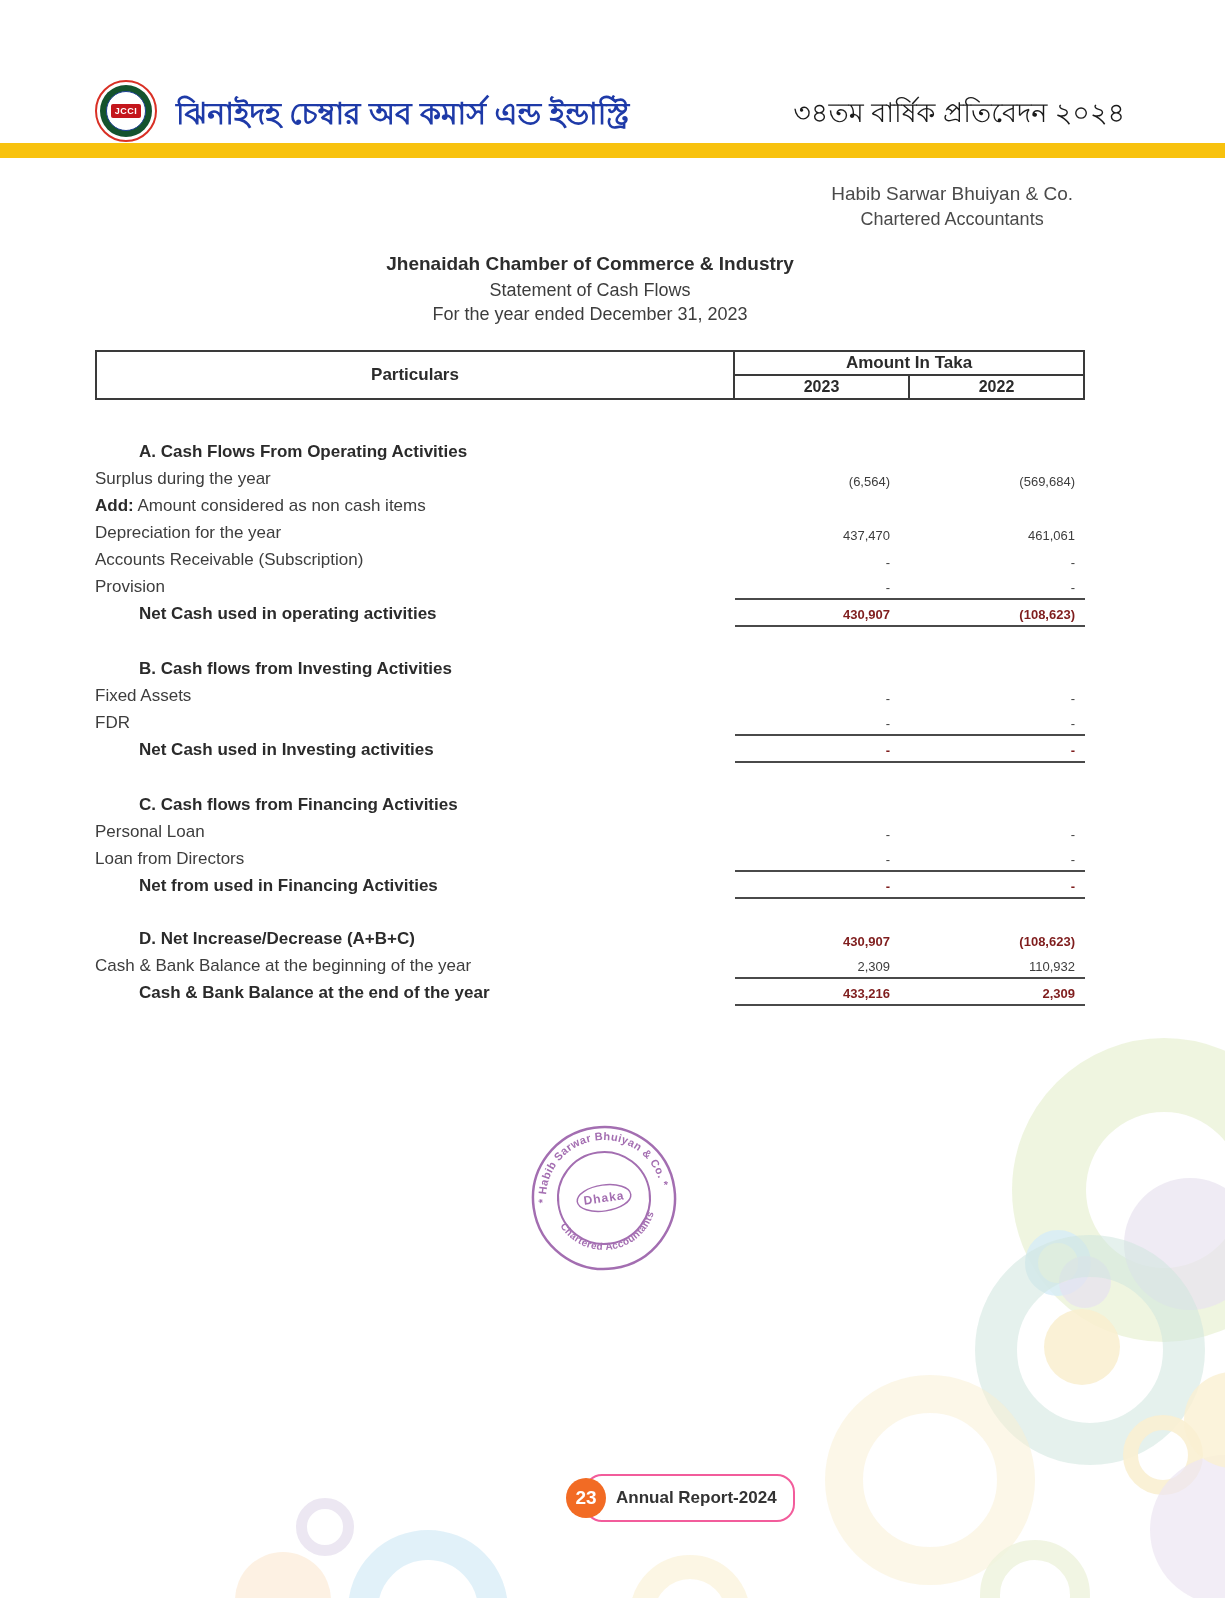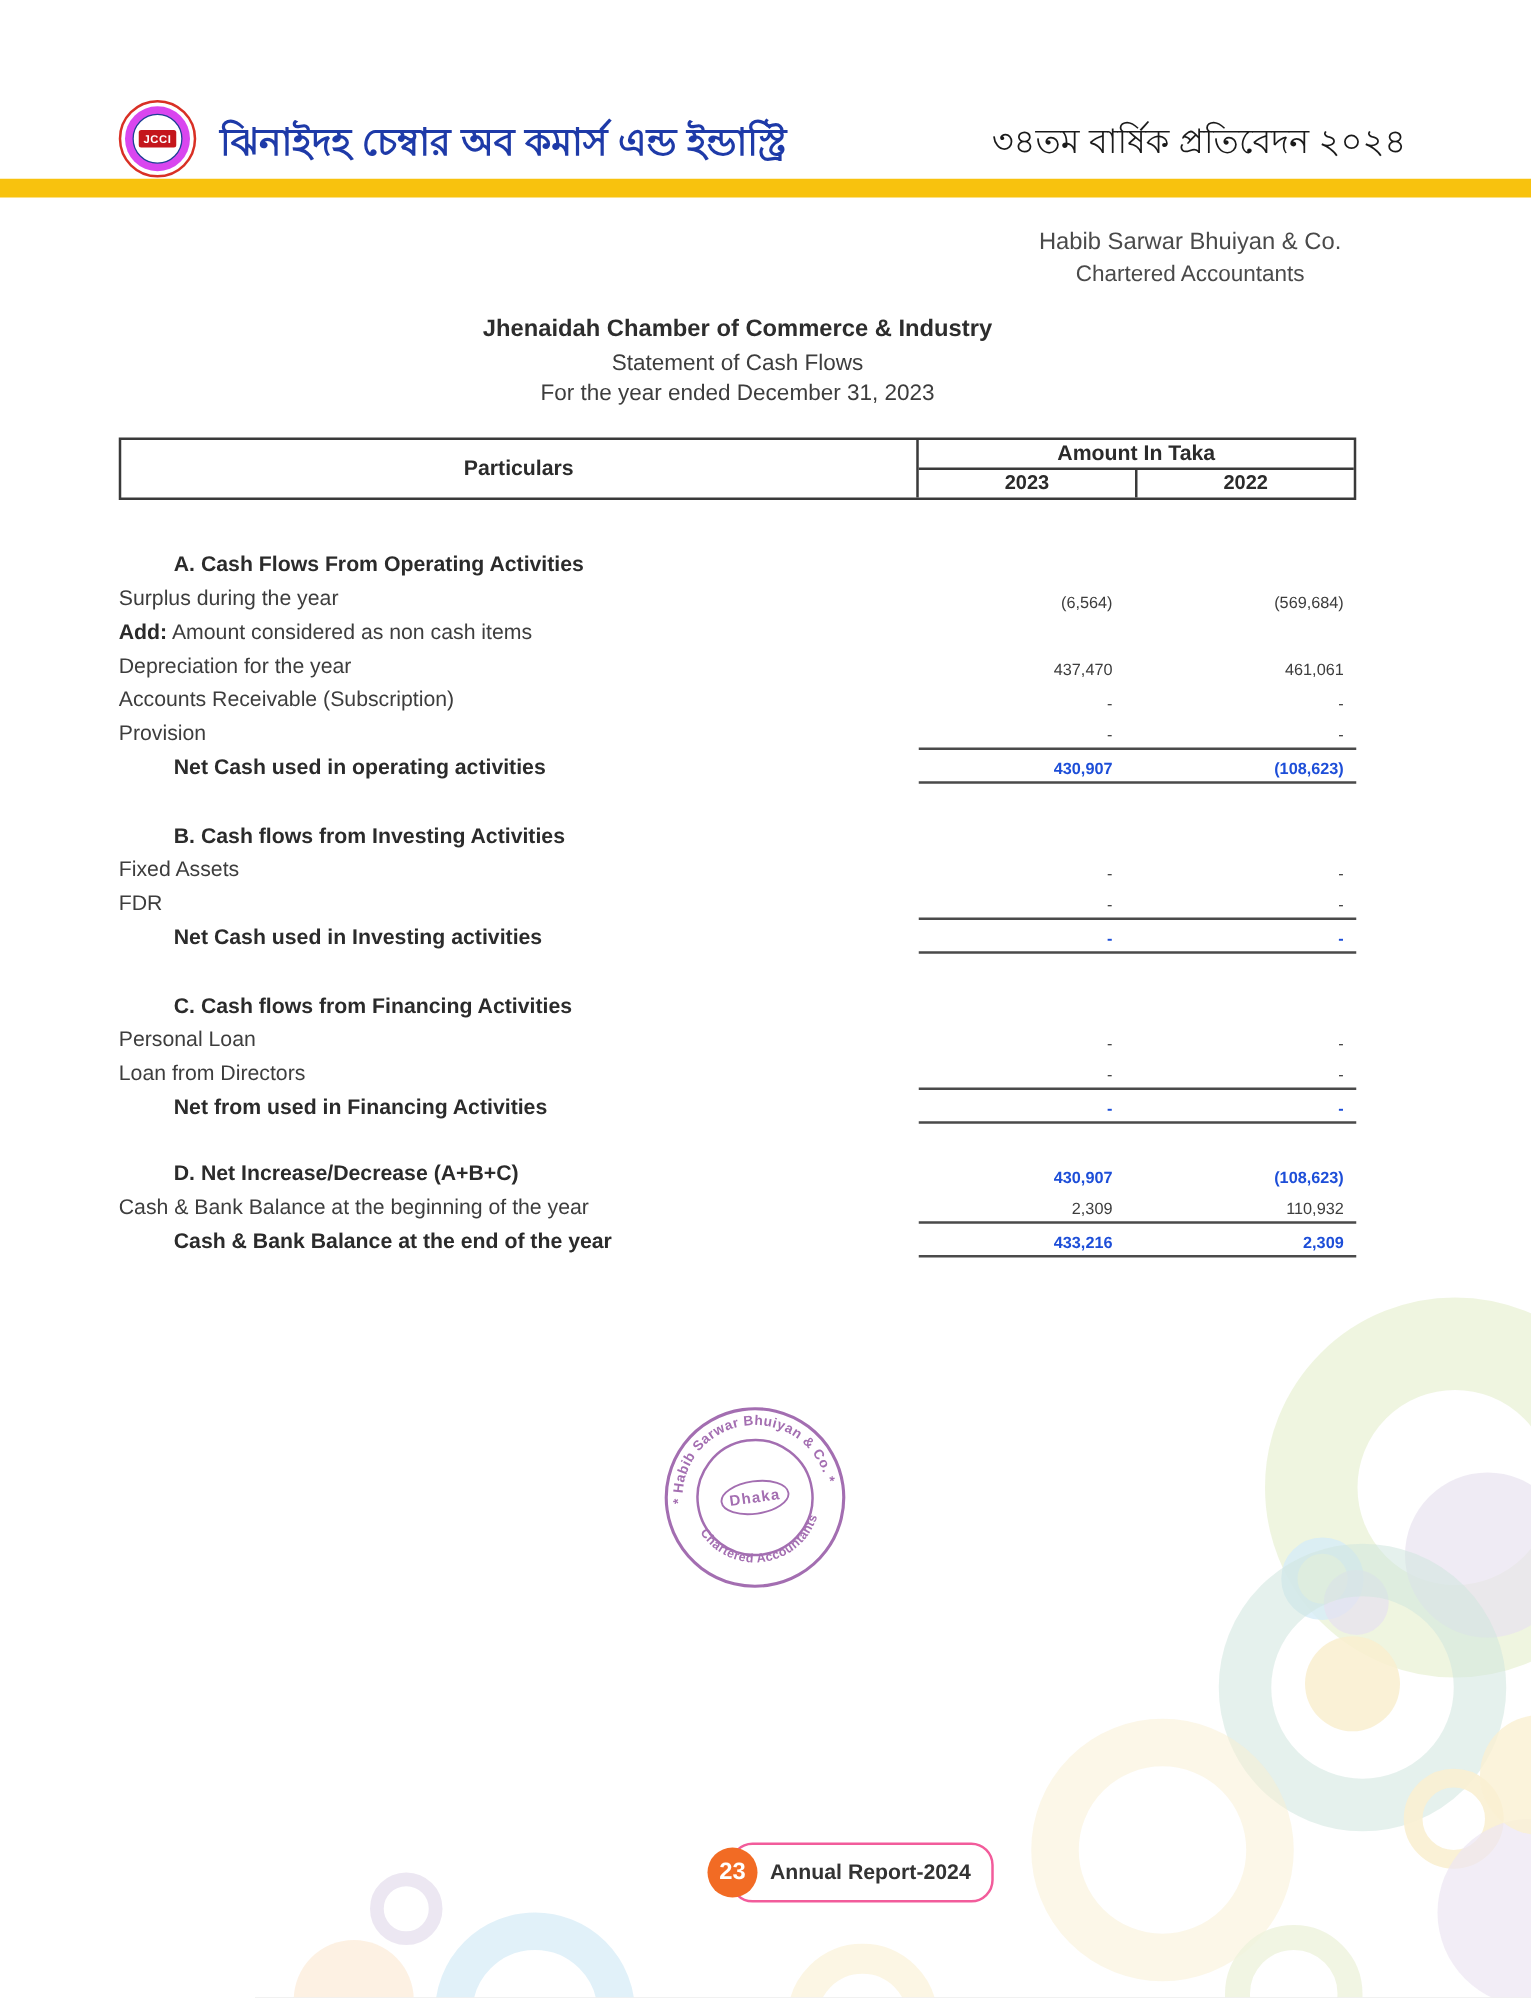--- a/index.html
+++ b/index.html
@@ -9,21 +9,21 @@
     background:#ffffff; overflow:hidden;
     font-family:"Liberation Sans","DejaVu Sans",sans-serif; color:#3d3d3d;
   }
   
   .deco { position:absolute; border-radius:50%; z-index:0; }
   
   .hdr { position:absolute; left:0; top:0; width:100%; height:158px; z-index:2; }
   .logo { position:absolute; left:95px; top:80px; width:62px; height:62px;
     border:2px solid #D93025; border-radius:50%; background:#fff;
     display:flex; align-items:center; justify-content:center; }
-  .logo-gear { width:52px; height:52px; border-radius:50%; background:#d946ef;
+  .logo-gear { width:52px; height:52px; border-radius:50%; background:#14532d;
     display:flex; align-items:center; justify-content:center; }
   .logo-white { width:40px; height:40px; border-radius:50%; background:#fff;
     border:1px solid #1C3F94; display:flex; align-items:center; justify-content:center; }
   .logo-box { background:#C4161C; color:#fff; font-size:9px; font-weight:bold;
     padding:2px 4px; border-radius:2px; letter-spacing:.5px; }
   .org-bn { position:absolute; left:176px; top:90px; font-size:30px; font-weight:bold;
     color:#1e3aa8; white-space:nowrap; }
   .rep-bn { position:absolute; right:100px; top:92px; font-size:27px; color:#1a1a1a;
     white-space:nowrap; }
   .ybar { position:absolute; left:0; top:143px; width:100%; height:15px; background:#F8C20E; }
@@ -50,21 +50,21 @@
   .th-y.y23 { border-right:2px solid #3a3a3a; }
   .tbody { margin-top:38px; }
   .row { display:flex; align-items:flex-end; min-height:27px; }
   .row .lbl { flex:1 1 auto; font-size:17px; color:#3d3d3d; padding-bottom:3px; }
   .row.sec .lbl, .row.tot .lbl { font-weight:bold; color:#2b2b2b;margin-left:44px; }
   .row .bpx { font-weight:bold; color:#2b2b2b; }
   .vals { width:350px; flex:0 0 350px; display:flex; }
   .vals .v { flex:0 0 165px; text-align:right; font-size:13px; color:#3d3d3d;
     padding:0 10px 3px 0; }
   .vals .v.v22 { flex:0 0 185px; }
-  .row.tot .vals .v { font-weight:bold; color:#1d4ed8; }
+  .row.tot .vals .v { font-weight:bold; color:#7f1d1d; }
   .vals.ub { border-bottom:2px solid #4a4a4a; }
   .row.sp1 { margin-top:28px; }
   .row.sp2 { margin-top:26px; }
   
   .stamp { position:absolute; left:528px; top:1122px; width:152px; height:152px;
     z-index:2; opacity:.85; transform:rotate(-8deg); }
   
   .fbadge { position:absolute; left:566px; top:1474px; display:flex; align-items:center; z-index:3; }
   .fpill { border:2px solid #F25C9B; border-radius:18px; background:#fff;
     height:48px; display:flex; align-items:center; padding:0 16px 0 30px;

